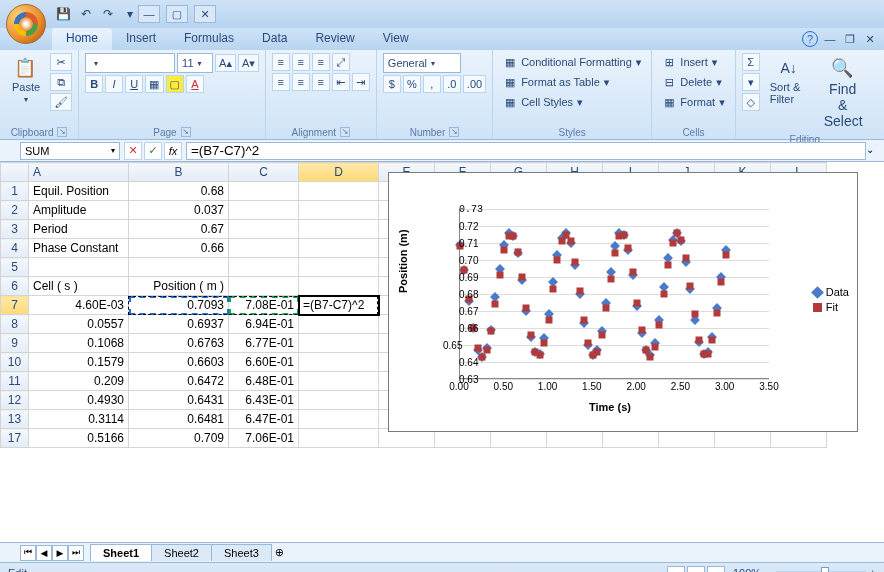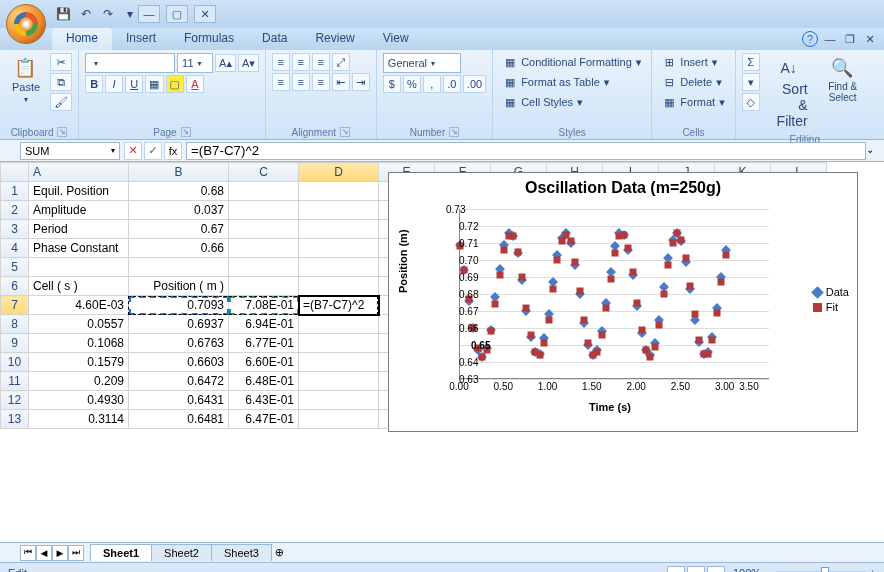--- a/index.html
+++ b/index.html
@@ -238,42 +238,42 @@
   </div>
   <div class="group" style="border-right:none">
     <div class="group-body">
       <div class="col">
         <span class="smbtn">Σ</span>
         <span class="smbtn">▾</span>
         <span class="smbtn">◇</span>
       </div>
       <div class="bigbtn">
           <span class="ic" style="font-size:14px">A↓</span>
-          <span style="font-size:14px;max-width:38px;text-align:right">Sort &amp; Filter</span>
+          <span style="font-size:11px;max-width:38px;text-align:left">Sort &amp; Filter</span>
         </div>
       <div class="bigbtn">
           <span class="ic">🔍</span>
-          <span style="font-size:10px;max-width:38px;text-align:center">Find &amp; Select</span>
+          <span style="font-size:14px;max-width:38px;text-align:center">Find &amp; Select</span>
         </div>
     </div>
     <div class="group-label">
         <span>Editing</span>
       </div>
   </div>
 </div>
 
 <div class="fbar">
   <div class="namebox">
       <span>SUM</span>
       <span class="arr">▾</span>
     </div>
   <div class="fb-btns">
     <span style="color:#c33">✕</span>
     <span style="color:#2a7a2a">✓</span>
-    <span style="">fx</span>
+    <span style="font-style:italic">fx</span>
   </div>
   <input class="formula-input" value="=(B7-C7)^2" style="">
   <span class="fbar-expand">⌄</span>
 </div>
 
 <div class="gridwrap">
   <table class="grid" id="grid">
       <tbody>
         <tr>
           <th class="rowhdr"></th>
@@ -478,26 +478,40 @@
           <td class="colD"></td>
           <td class="colE"></td>
           <td class="colF"></td>
           <td class="colG"></td>
           <td class="colH"></td>
           <td class="colI"></td>
           <td class="colJ"></td>
           <td class="colK"></td>
           <td class="colL"></td>
         </tr>
+        <tr class="">
+          <th class="rowhdr">17</th>
+          <td class="colA num">0.5166</td>
+          <td class="colB">0.709</td>
+          <td class="colC">7.06E-01</td>
+          <td class="colD"></td>
+          <td class="colE"></td>
+          <td class="colF"></td>
+          <td class="colG"></td>
+          <td class="colH"></td>
+          <td class="colI"></td>
+          <td class="colJ"></td>
+          <td class="colK"></td>
+          <td class="colL"></td>
+        </tr>
       </tbody>
     </table>
   <div class="marquee" id="marquee" style="left: 128px; top: 134px; width: 250px; height: 19px;"></div>
 
   <div class="chart">
-    <div class="chart-title">Oscillation Data (m=250g)</div>
     <div class="ylabel">Position (m)</div>
     <div class="xlabel">Time (s)</div>
     <div class="plot" id="plot">
         <div class="gridline" style="top: 170px;"></div>
         <div class="gridline" style="top: 153px;"></div>
         <div class="gridline" style="top: 136px;"></div>
         <div class="gridline" style="top: 119px;"></div>
         <div class="gridline" style="top: 102px;"></div>
         <div class="gridline" style="top: 85px;"></div>
         <div class="gridline" style="top: 68px;"></div>
@@ -635,37 +649,37 @@
         </div>
       <div>
           <span class="lg-f"></span>
           <span>Fit</span>
         </div>
     </div>
     <div id="yticks"></div>
       <div id="xticks"></div>
   <div class="tick-y" style="left: 70px; top: 206px;">0.63</div>
       <div class="tick-y" style="left: 70px; top: 189px;">0.64</div>
-      <div class="tick-y" style="left: 82px; top: 172px; font-weight: bold;">0.65</div>
+      <div class="tick-y" style="left: 54px; top: 172px;">0.65</div>
       <div class="tick-y" style="left: 70px; top: 155px;">0.66</div>
       <div class="tick-y" style="left: 70px; top: 138px;">0.67</div>
       <div class="tick-y" style="left: 70px; top: 121px;">0.68</div>
       <div class="tick-y" style="left: 70px; top: 104px;">0.69</div>
       <div class="tick-y" style="left: 70px; top: 87px;">0.70</div>
       <div class="tick-y" style="left: 70px; top: 70px;">0.71</div>
       <div class="tick-y" style="left: 70px; top: 53px;">0.72</div>
-      <div class="tick-y" style="left: 57px; top: 36px;">0.73</div>
+      <div class="tick-y" style="left: 70px; top: 36px; font-family: Liberation Mono, monospace;">0.73</div>
       <div class="tick-x" style="left: 70px;">0.00</div>
       <div class="tick-x" style="left: 114.286px;">0.50</div>
       <div class="tick-x" style="left: 158.571px;">1.00</div>
       <div class="tick-x" style="left: 202.857px;">1.50</div>
       <div class="tick-x" style="left: 247.143px;">2.00</div>
       <div class="tick-x" style="left: 291.429px;">2.50</div>
       <div class="tick-x" style="left: 335.714px;">3.00</div>
-      <div class="tick-x" style="left: 360px;">3.50</div>
+      <div class="tick-x" style="left: 380px;">3.50</div>
     </div>
 </div>
 
 <div class="sheettabs">
   <div class="nav">
     <span>⏮</span>
     <span>◀</span>
     <span>▶</span>
     <span>⏭</span>
   </div>

